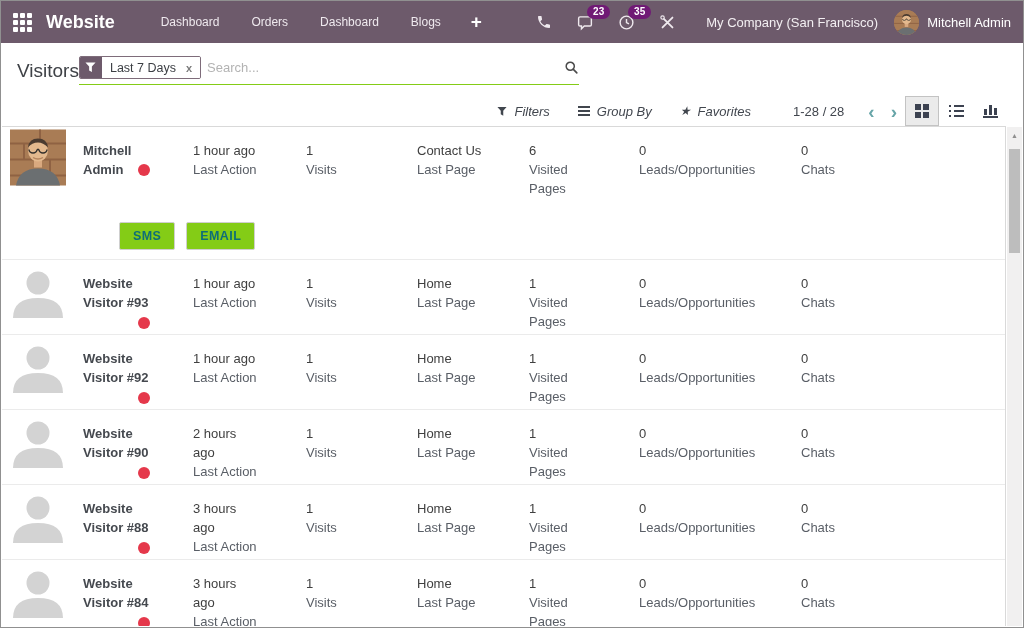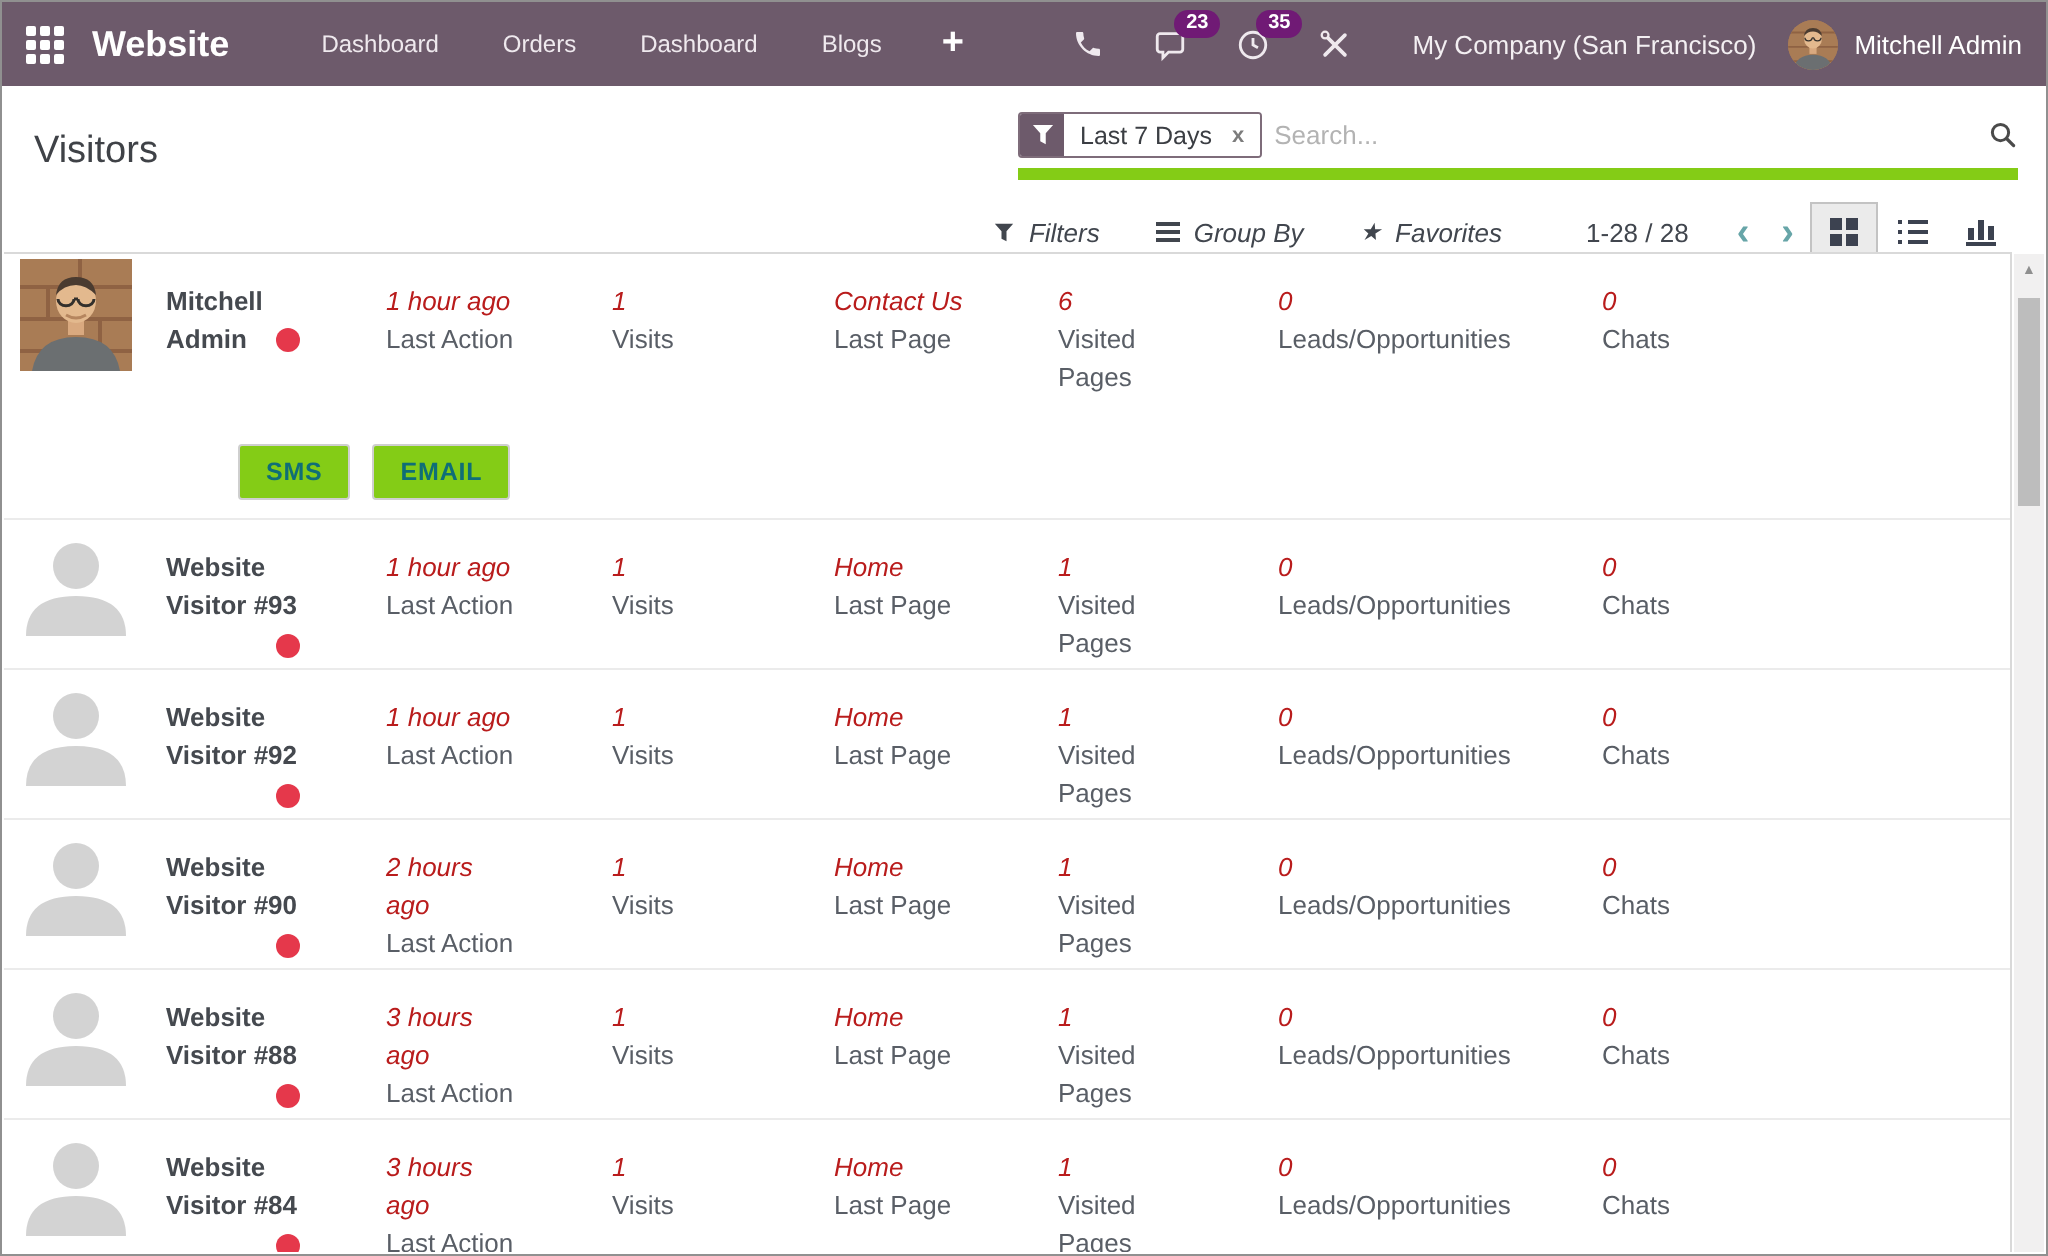--- a/index.html
+++ b/index.html
@@ -28,23 +28,23 @@
   .badge {
     position:absolute; top:-9px; right:-4px; background:#701a75; color:#fff;
     font-size:10px; font-weight:700; border-radius:9px; padding:2px 6px; line-height:1;
   }
   .company { font-size:13px; color:#f3eff2; margin:0 16px 0 18px; cursor:pointer; white-space:nowrap; }
   .user-zone { display:flex; align-items:center; cursor:pointer; }
   .user-avatar { width:25px; height:25px; border-radius:50%; overflow:hidden; background:#a97c55; }
   .user-name { font-size:13px; color:#fff; margin-left:8px; white-space:nowrap; }
 
   
-  .head-row { display:flex; justify-content:space-between; align-items:flex-end; padding:13px 14px 0 16px; }
+  .head-row { display:flex; justify-content:flex-start; align-items:flex-end; padding:13px 14px 0 16px; }
   .page-title { font-size:19px; font-weight:400; color:#3f4247; margin-bottom:3px; }
-  .searchbar { width:500px; display:flex; align-items:center; border-bottom:6px solid #84cc16; padding-bottom:5px; }
+  .searchbar { width:500px; display:flex; align-items:center; border-bottom:1px solid #84cc16; padding-bottom:5px; }
   .facet { display:inline-flex; align-items:stretch; border:1px solid #7e6c7a; border-radius:2px; overflow:hidden; height:23px; flex:none; }
   .facet-icon { width:22px; background:#6d5a6b; display:flex; align-items:center; justify-content:center; }
   .facet-label { padding:0 8px; font-size:12.5px; color:#3b3e43; display:flex; align-items:center; background:#fff; white-space:nowrap; }
   .facet-x { padding:0 8px 0 2px; color:#7c7c7c; font-size:11px; font-weight:700; display:flex; align-items:center; cursor:pointer; background:#fff; }
   .search-input { flex:1; border:0; outline:none; font-size:13px; color:#333; padding:2px 6px; font-family:"Liberation Sans",sans-serif; }
   .search-input::placeholder { color:#b3b3b3; }
   .search-mag { flex:none; cursor:pointer; display:flex; align-items:center; }
 
   .ctrl-row { display:flex; justify-content:flex-end; align-items:center; padding:11px 16px 10px 0; }
   .cp-buttons { display:flex; gap:28px; margin-right:42px;font-style:italic; }
@@ -77,21 +77,21 @@
     display:grid; grid-template-columns:81px 110px 113px 111px 112px 110px 162px auto;
     border-bottom:1px solid #ebebeb; cursor:pointer; background:#fff;
   }
   .cell { padding-top:14px; font-size:13px; line-height:19px; }
   .avatar-cell { padding:2px 0 0 8px; }
   .avatar-cell svg { display:block; }
   .name-cell { position:relative; }
   .vname { font-weight:600; color:#45494f; max-width:70px; }
   .presence-dot { position:absolute; width:12px; height:12px; border-radius:50%; background:#e5384b; left:55px; top:57px; }
   .row-photo .presence-dot { top:37px; }
-  .val { color:#b91c1c;font-style:italic; }
+  .val { color:#404040; }
   .lbl { color:#595e66; }
   .c-time .val, .c-time .lbl { max-width:66px; }
   .c-page .val, .c-page .lbl { max-width:90px; }
   .c-visited .val, .c-visited .lbl { max-width:70px; }
   .c-leads .val, .c-leads .lbl { max-width:155px; }
   .vrow { min-height:75px; }
   .row-photo { min-height:114px; }
   .card-actions { grid-column:1 / -1; display:flex; gap:11px; margin:24px 0 9px 117px; }
   .kbtn {
     background:#84cc16; border:1px solid #cfcfcf; border-radius:2px; color:#0f6e77;

